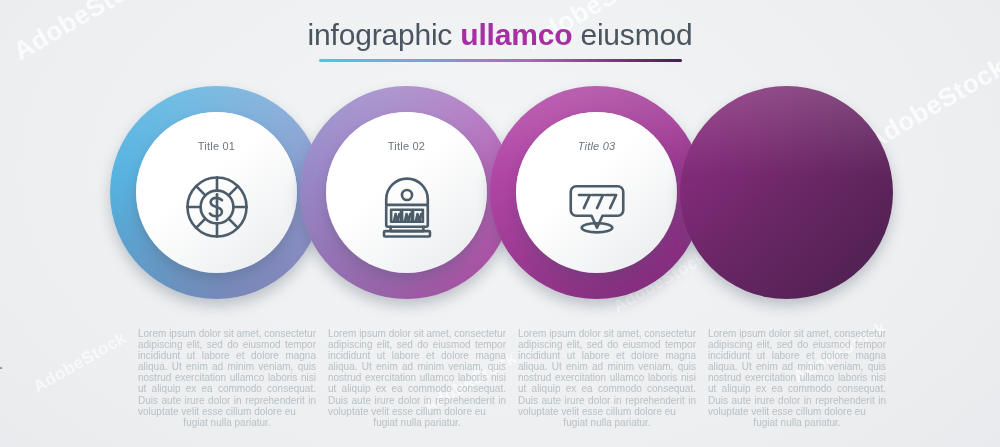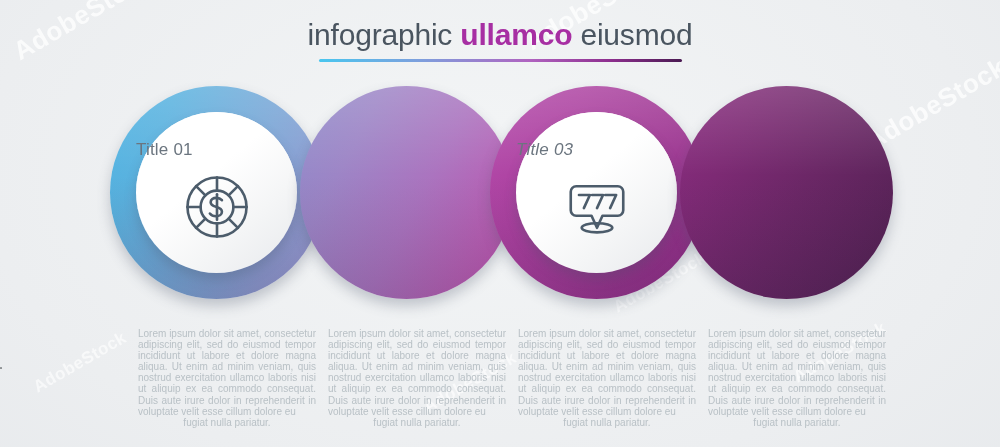--- a/index.html
+++ b/index.html
@@ -121,22 +121,22 @@
     border-radius: 50%;
     background: linear-gradient(140deg, #ffffff 0%, #ffffff 42%, #f4f5f6 70%, #e7e9ec 100%);
     box-shadow: 0 7px 12px rgba(70,80,100,0.26), 0 1px 0 rgba(255,255,255,0.9) inset;
     z-index: 3;
   }
   .disc-title {
     position: absolute;
     left: 0;
     top: 28px;
     width: 100%;
-    text-align: left;
-    font-size: 17px;
+    text-align: center;
+    font-size: 11px;
     color: #6b757f;
     letter-spacing: 0.2px;
   }
   .disc-icon {
     position: absolute;
     left: 50%;
     top: 60px;
     transform: translateX(-50%);
     width: 70px;
     height: 70px;
@@ -223,20 +223,38 @@
             <line x1="21.4" y1="42.6" x2="12.9" y2="51.1"></line>
             <path d="M36.5 25.8c-1.3-1.5-3.1-2.2-5.1-2.2-3 0-5.2 1.6-5.2 4 0 2.3 1.8 3.3 4.9 4.2 3.4 1 5.4 2 5.4 4.5 0 2.6-2.3 4.2-5.4 4.2-2.3 0-4.3-.8-5.6-2.5"></path>
             <line x1="32" y1="20.4" x2="32" y2="43.6"></line>
           </svg>
         </div>
       </div>
     </div>
 
     <div class="node" id="node-2">
       <div class="ring"></div>
+      <div class="disc">
+        <div class="disc-title">Title 02</div>
+        <div class="disc-icon">
+          <svg viewBox="0 0 64 64" fill="none" stroke="#4c5c6b" stroke-width="2.4" stroke-linecap="round" stroke-linejoin="round">
+            <path d="M13 30V25c0-10.5 8.5-19 19-19s19 8.5 19 19v5"></path>
+            <circle cx="32" cy="21" r="4.6"></circle>
+            <rect x="13" y="30" width="38" height="20" rx="1.5"></rect>
+            <rect x="17.5" y="34.5" width="9" height="11"></rect>
+            <rect x="27.5" y="34.5" width="9" height="11"></rect>
+            <rect x="37.5" y="34.5" width="9" height="11"></rect>
+            <path d="M20 45.5l1.6-7 1.7 7 1.7-7"></path>
+            <path d="M30 45.5l1.6-7 1.7 7 1.7-7"></path>
+            <path d="M40 45.5l1.6-7 1.7 7 1.7-7"></path>
+            <path d="M17 50v4h30v-4"></path>
+            <rect x="11" y="54" width="42" height="5" rx="1"></rect>
+          </svg>
+        </div>
+      </div>
     </div>
 
     <div class="node" id="node-3">
       <div class="ring"></div>
       <div class="disc">
         <div class="disc-title">Title 03</div>
         <div class="disc-icon">
           <svg viewBox="0 0 64 64" fill="none" stroke="#4c5c6b" stroke-width="2.4" stroke-linecap="round" stroke-linejoin="round">
             <path d="M13 13h38a5 5 0 0 1 5 5v17a5 5 0 0 1-5 5H37l-5 11-5-11H13a5 5 0 0 1-5-5V18a5 5 0 0 1 5-5z"></path>
             <ellipse cx="32" cy="51" rx="14" ry="4.2"></ellipse>

